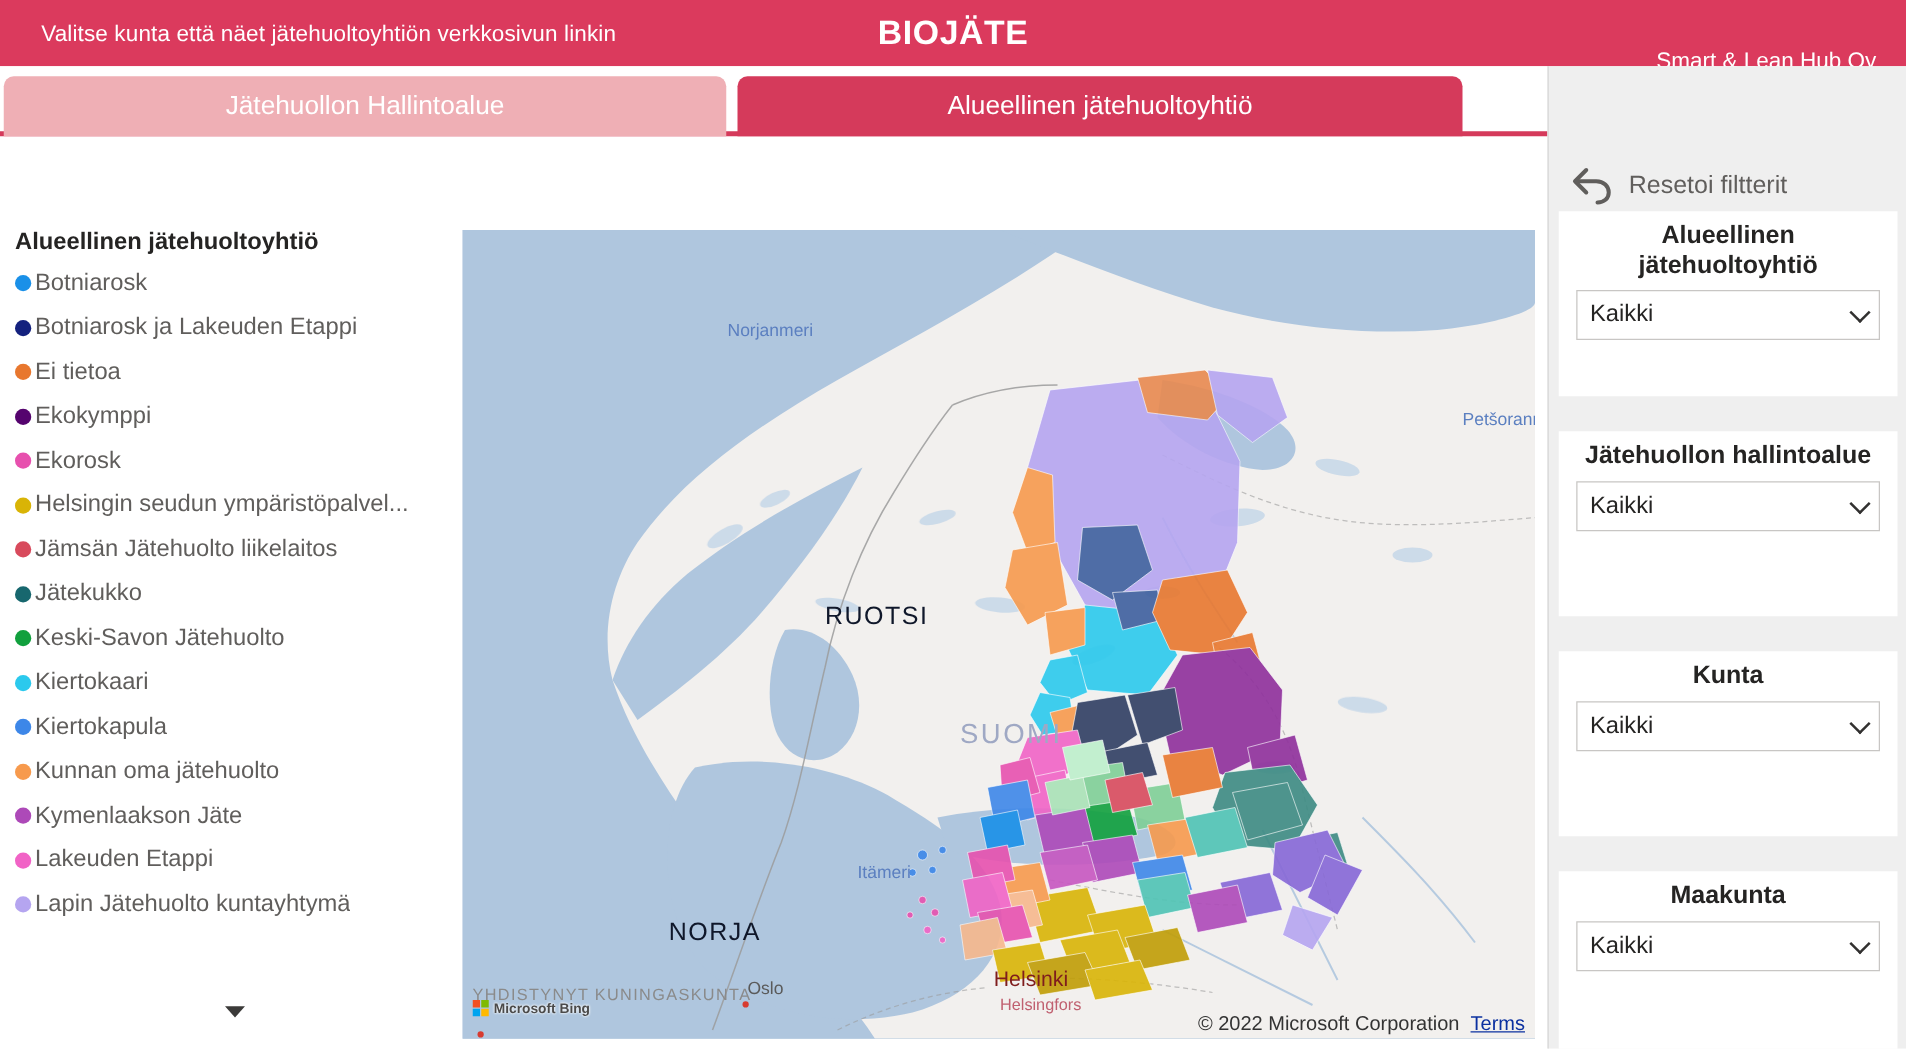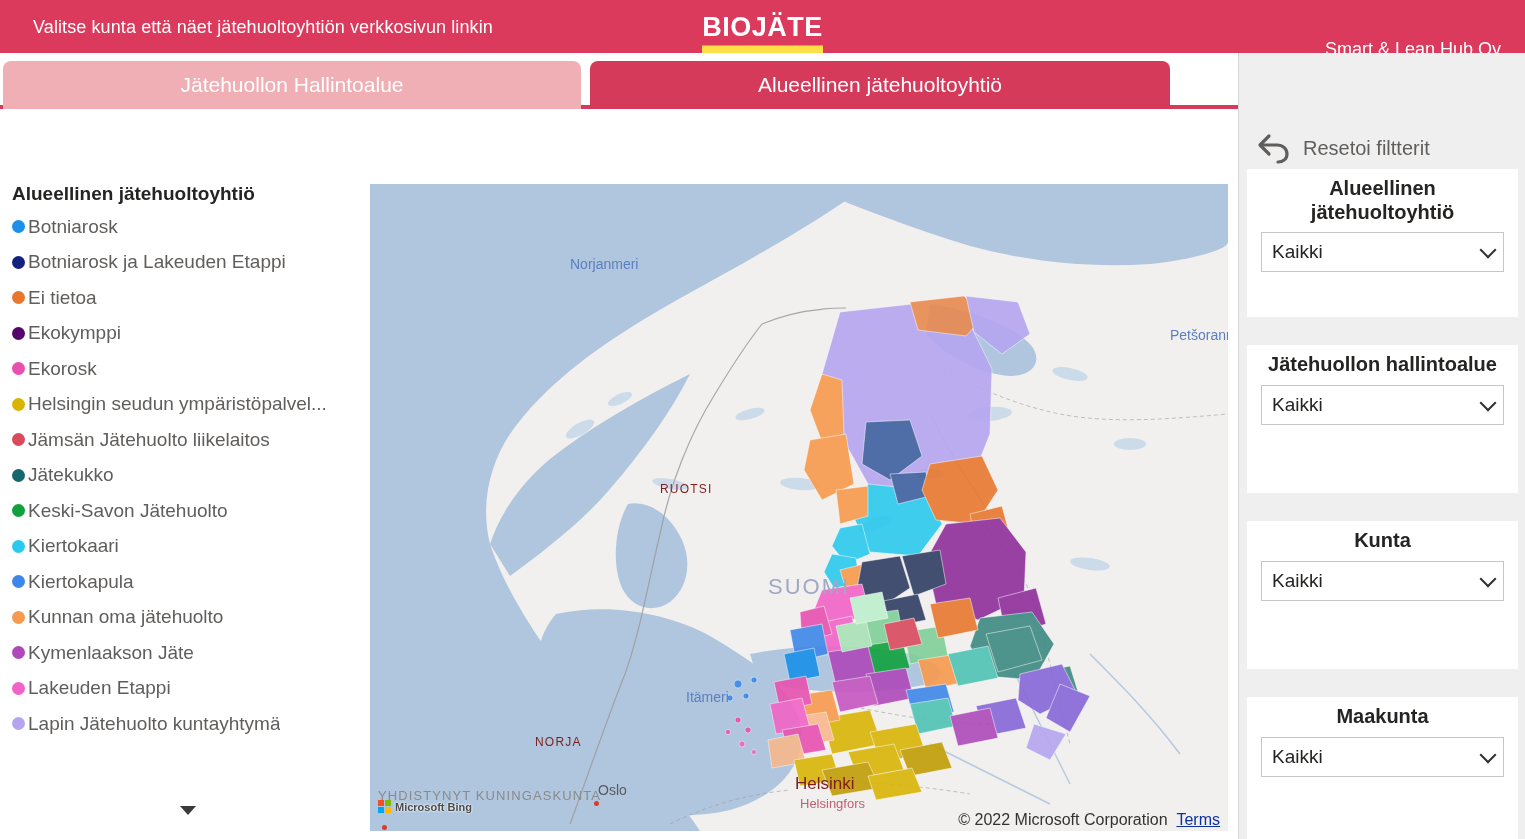--- a/index.html
+++ b/index.html
@@ -19,21 +19,21 @@
   }
   .header-left {
     position: absolute; left: 33px; top: 50%; transform: translateY(-50%);
     color: #ffffff; font-size: 18px; letter-spacing: .1px; white-space: nowrap;
   }
   .header-title {
     position: absolute; left: 0; right: 0; top: 50%; transform: translateY(-50%);
     text-align: center; color: #ffffff; font-size: 27px; font-weight: bold;
     letter-spacing: .5px;
   }
-  .header-title span { border-bottom: 8px solid #fde047; padding-bottom: 4px; }
+  .header-title span { border-bottom: 1px solid #fde047; padding-bottom: 19px; }
   .header-right {
     position: absolute; right: 24px; top: 50%; transform: translateY(-50%);
     color: #ffffff; font-size: 18px; white-space: nowrap; margin-top: 22px;
   }
 
   
   .tabstrip {
     position: absolute; left: 0; top: 53px; width: 1238px; height: 72px;
     background: #ffffff;
   }
@@ -99,21 +99,21 @@
     position: absolute; left: 370px; top: 59px; width: 858px; height: 647px;
     background: #AFC6DE; overflow: hidden;
   }
   .map-svg { position: absolute; left: 0; top: 0; }
 
   .map-label {
     position: absolute; white-space: nowrap; pointer-events: none;
     font-family: "Liberation Sans", sans-serif;
   }
   .lbl-sea    { color: #5B7FC0; font-size: 14px; }
-  .lbl-country{ color: #7f1d1d; font-size: 12px; letter-spacing: 1.2px; }
+  .lbl-country{ color: #0f172a; font-size: 20px; letter-spacing: 1.2px; }
   .lbl-country-sm{ color: #8A8A8A; font-size: 13px; letter-spacing: 1.1px; }
   .lbl-city   { color: #5A5A5A; font-size: 14px; }
   .lbl-suomi  { color: #9FA8C4; font-size: 22px; letter-spacing: 2px; }
   .lbl-helsinki { color: #7f1d1d; font-size: 17px; }
   .lbl-helsingfors { color: #C06070; font-size: 13px; }
   .city-dot {
     position: absolute; width: 5px; height: 5px; background: #D83B30;
     border-radius: 50%;
   }
 
@@ -442,21 +442,21 @@
               <circle cx="372" cy="560" r="3"></circle>
                 <circle cx="384" cy="568" r="2.5"></circle>
             </g>
 
             <path fill="#8667D6" d="M690,500 L720,512 L700,548 L676,534 Z"></path>
             <path fill="#B5A5F0" d="M664,540 L696,550 L680,576 L656,564 Z"></path>
           </g>
         </g>
       </svg>
 
-      <div class="map-label lbl-sea" style="left:200px; top:72px;">Norjanmeri</div>
+      <div class="map-label lbl-sea" style="left:212px; top:72px;">Norjanmeri</div>
       <div class="map-label lbl-sea" style="left:800px; top:143px;">Petšoranm</div>
 
       <div class="map-label lbl-sea" style="left:316px; top:505px;">Itämeri</div>
 
       <div class="map-label lbl-country" style="left:290px; top:298px;">RUOTSI</div>
       <div class="map-label lbl-country" style="left:165px; top:551px;">NORJA</div>
       <div class="map-label lbl-suomi" style="left:398px; top:390px;">SUOMI</div>
 
       <div class="map-label lbl-city" style="left:228px; top:598px;">Oslo</div>
       <div class="city-dot" style="left:224px; top:617px;"></div>

